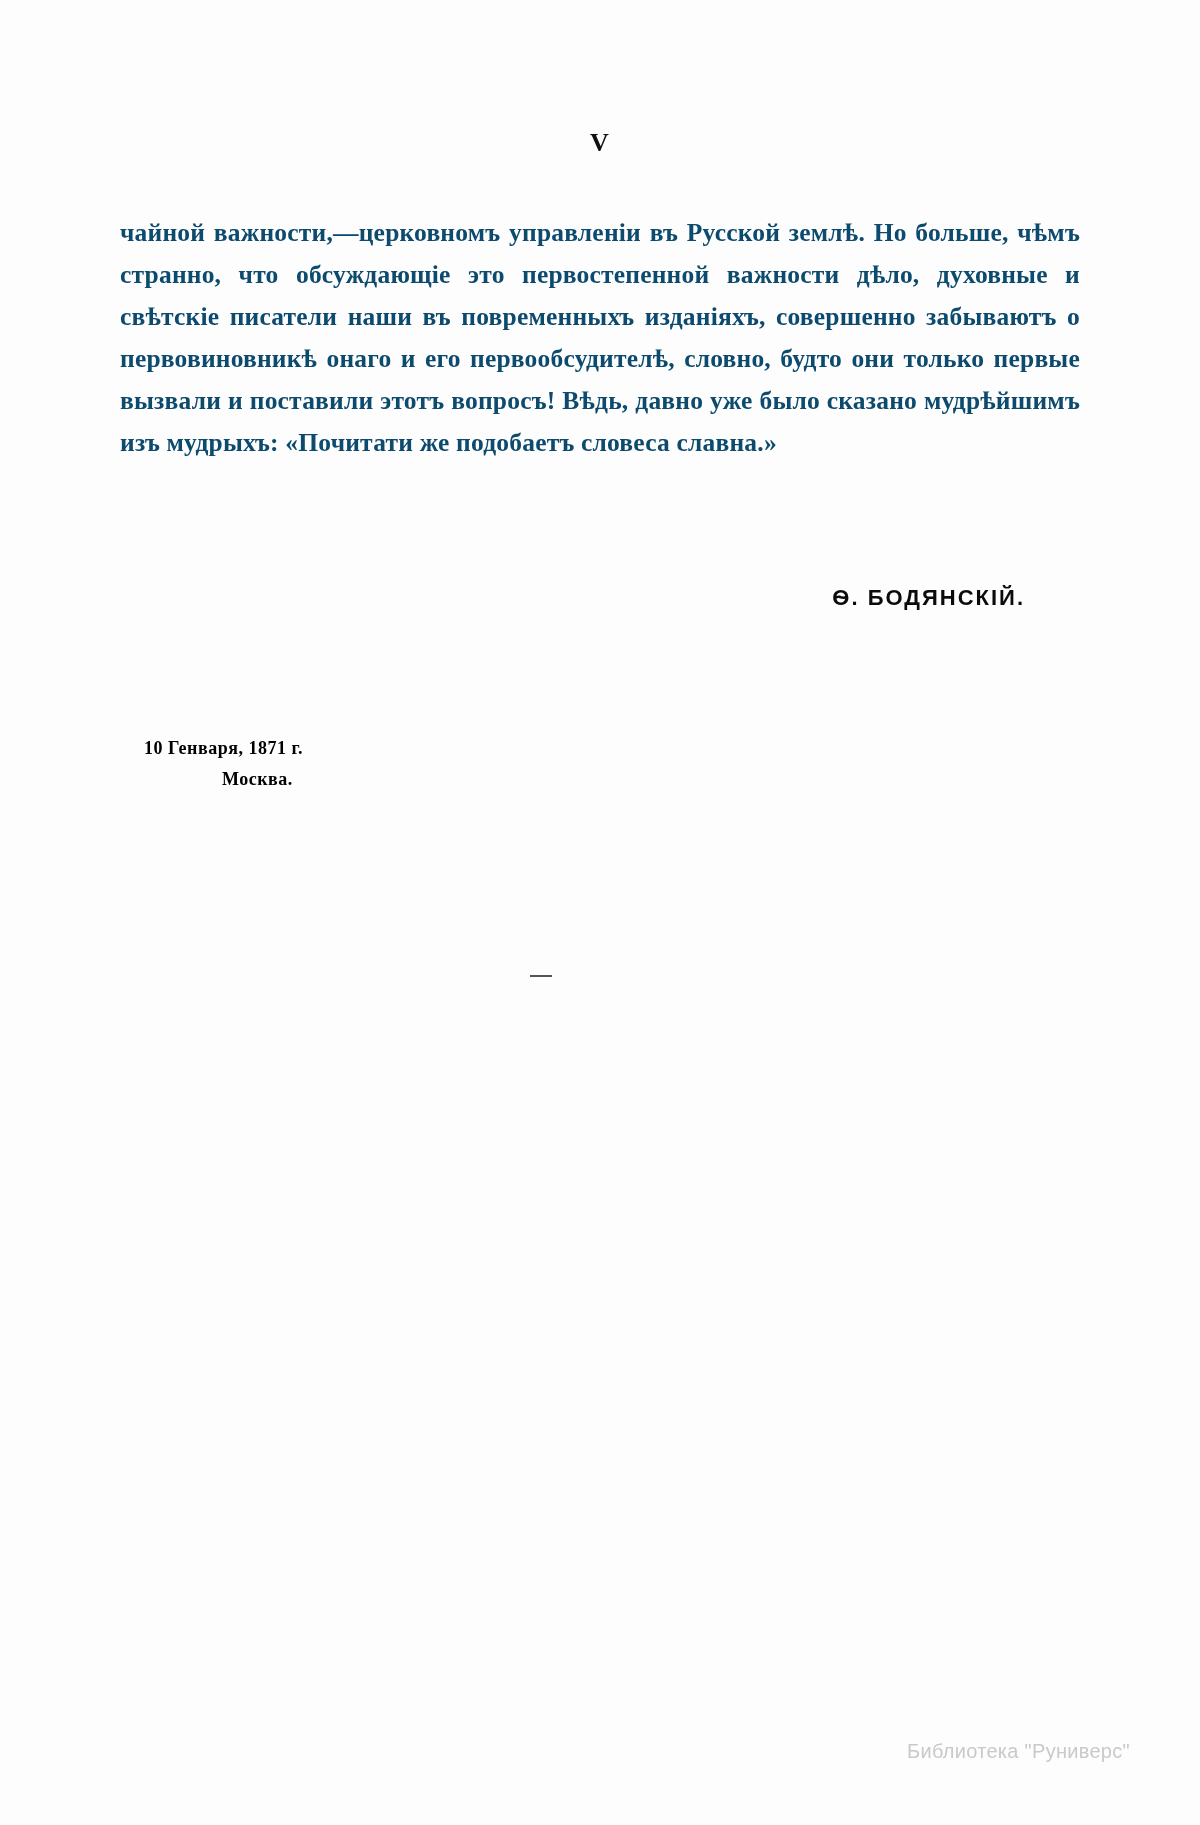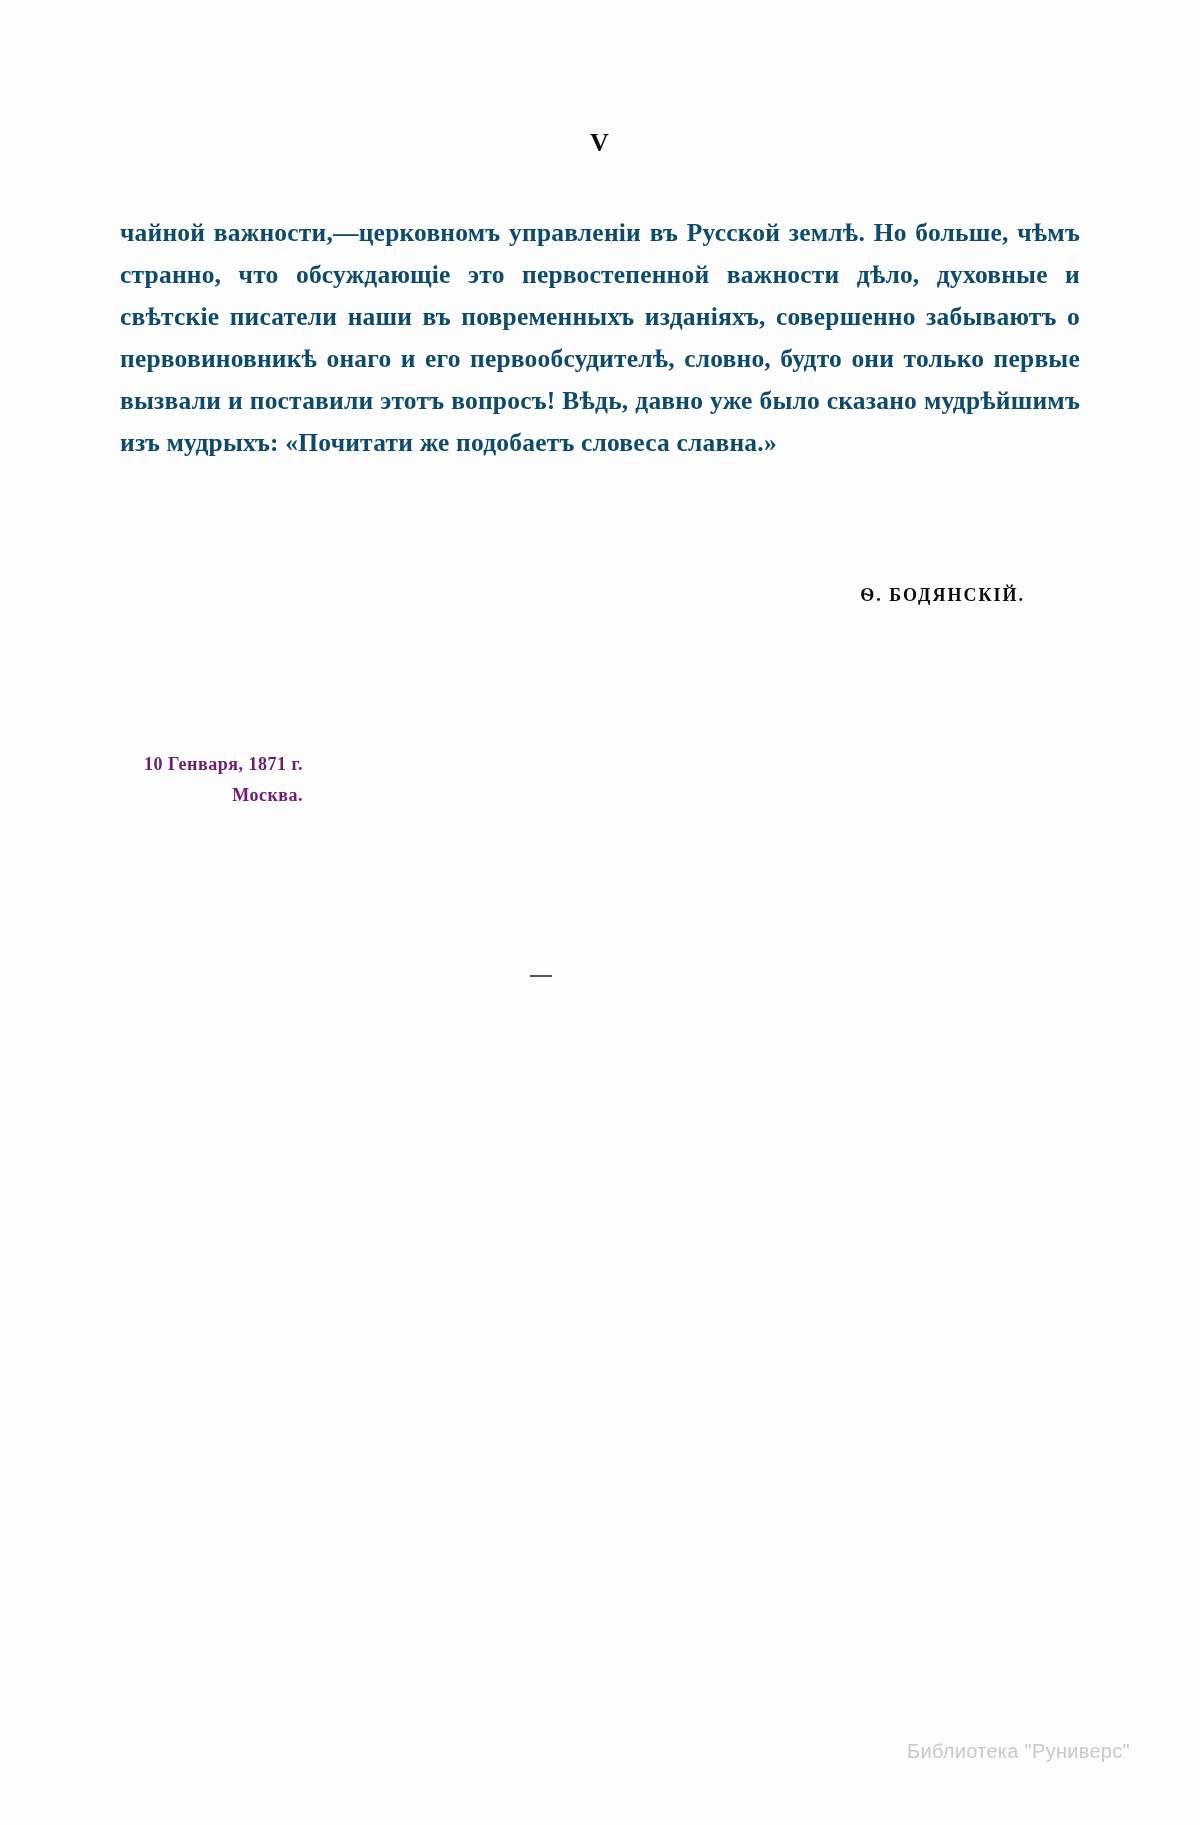--- a/index.html
+++ b/index.html
@@ -49,42 +49,40 @@
     color: #0c4a6e;
     letter-spacing: 0.2px;
   }
   .body-text p {
     margin: 0;
   }
   .signature {
     position: absolute;
     right: 175px;
     top: 585px;
-    font-family: Liberation Serif, serif;
-    font-size: 18px;
+    font-family: Liberation Sans, sans-serif;
+    font-size: 22px;
     font-weight: bold;
     letter-spacing: 2px;
     color: #0b0b0b;
   }
   .colophon {
     position: absolute;
     left: 144px;
     top: 738px;
     font-family: "Liberation Serif", serif;
     font-size: 18px;
     font-weight: bold;
-    color: #701a75;
+    color: #000000;
     letter-spacing: 0.5px;
-    margin-top: 16px;
   }
   .colophon .line-city {
     display: block;
     margin-left: 78px;
     margin-top: 10px;
-    text-align: right;
   }
   .rule-mark {
     position: absolute;
     left: 530px;
     top: 975px;
     width: 22px;
     height: 2px;
     background: #555;
   }
   .watermark {

